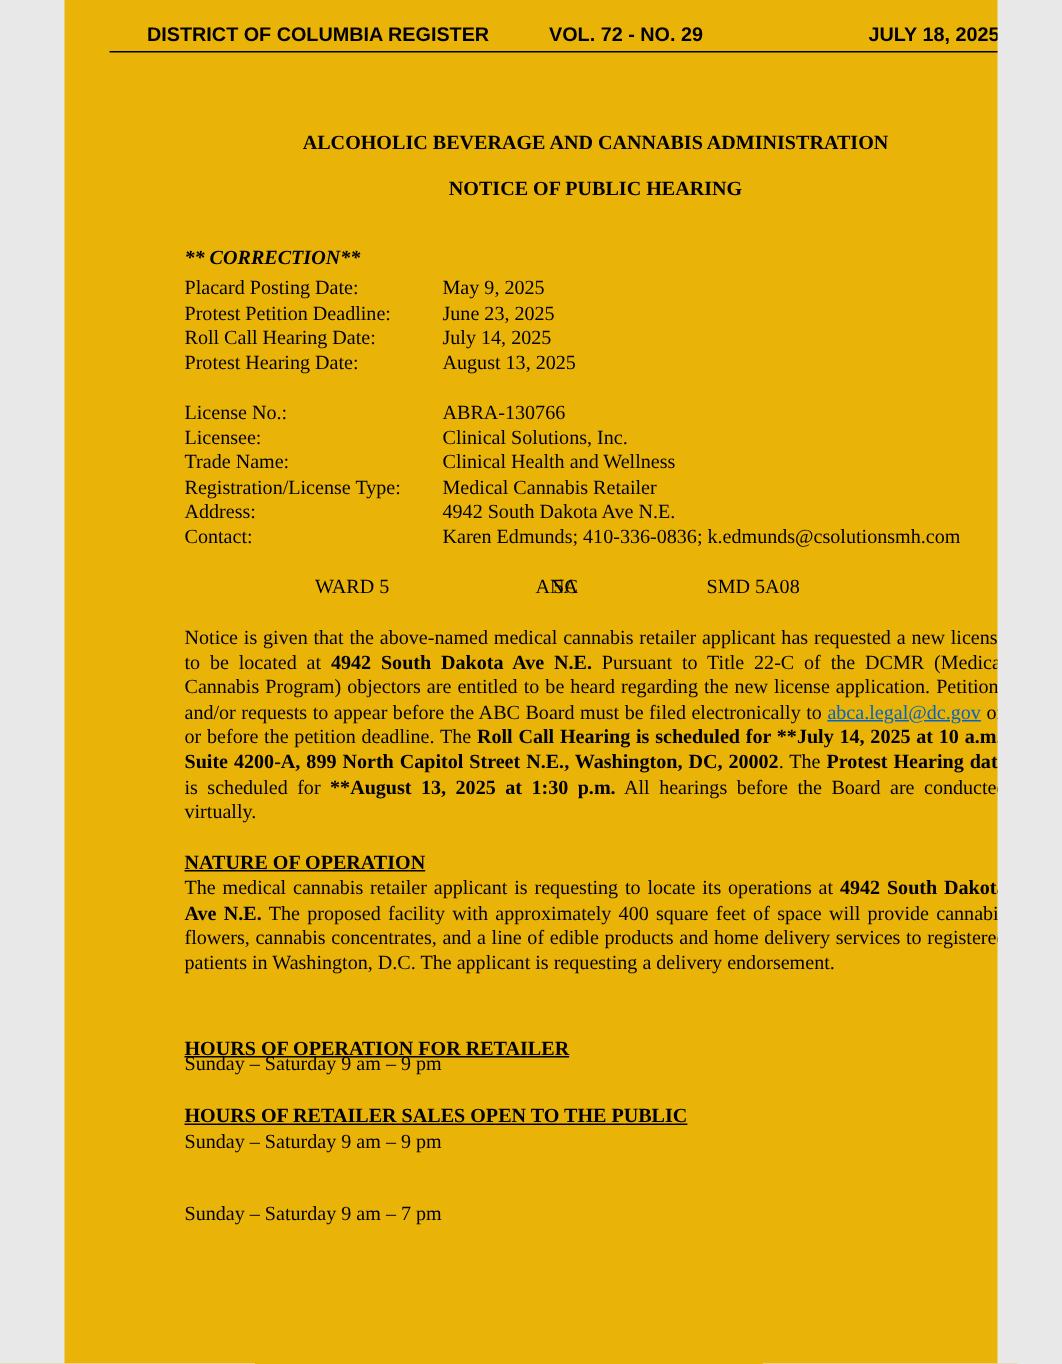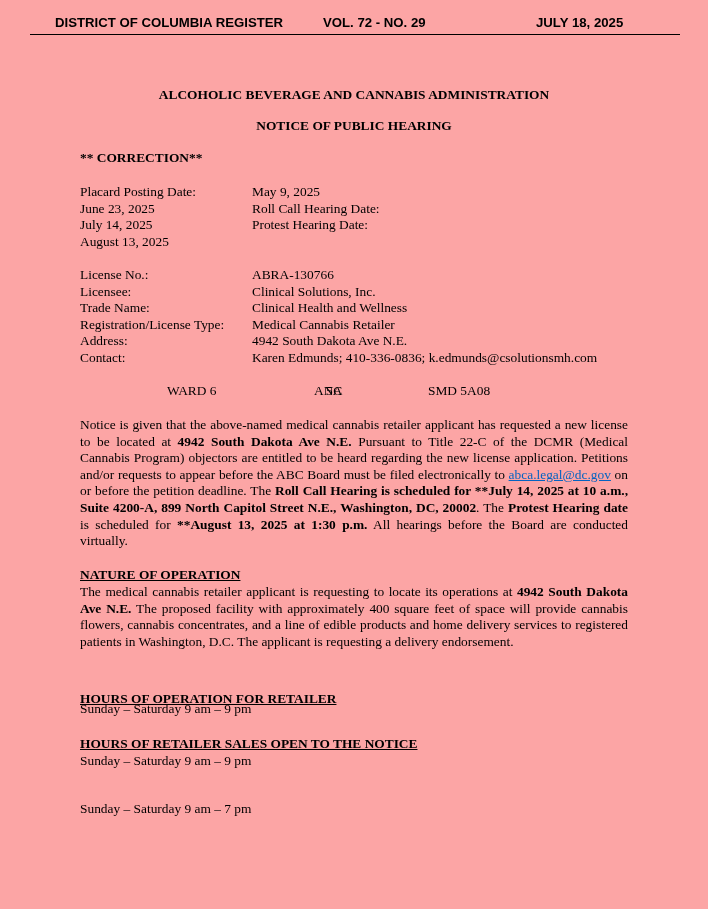--- a/index.html
+++ b/index.html
@@ -1,21 +1,21 @@
 <!DOCTYPE html>
 <html><head>
 <meta charset="utf-8">
 <style>
   html, body { margin: 0; padding: 0; background: #e8e8e8; }
   .page {
     position: relative;
-    width: 708px;
+    width: 622px;
     height: 909px;
     margin: 0 auto;
-    background: #fca5a5;
+    background: #eab308;
     font-family: "Liberation Serif", serif;
     font-size: 13.4px;
     line-height: 16.6px;
     color: #000000;
     overflow: hidden;
   }
   
   .masthead span {
     position: absolute;
     top: 15px;
@@ -30,21 +30,21 @@
   .mast-rule {
     position: absolute;
     top: 34px; left: 30px;
     width: 650px; height: 1px;
     background: #000000;
   }
   
   .title-block { position: absolute; left: 80px; width: 548px; text-align: center; font-weight: bold; }
   .title-agency { top: 87px; }
   .title-notice { top: 118px; }
-  .correction { position: absolute; left: 80px; top: 150px; font-weight: bold; }
+  .correction { position: absolute; left: 80px; top: 164px; font-weight: bold; font-style: italic; }
   
   .kv-grid {
     position: absolute;
     left: 80px;
     display: grid;
     grid-template-columns: 172px 1fr;
     column-gap: 0;
     width: 560px;
   }
   .kv-dates   { top: 184px; }
@@ -97,20 +97,21 @@
   </div>
   <div class="mast-rule"></div>
 
   <div class="title-block title-notice">NOTICE OF PUBLIC HEARING</div>
   <div class="title-block title-agency">ALCOHOLIC BEVERAGE AND CANNABIS ADMINISTRATION</div>
   <div class="correction">** CORRECTION**</div>
 
   <div class="kv-grid kv-dates">
     <div class="cell">Placard Posting Date:</div>
     <div class="cell">May 9, 2025</div>
+    <div class="cell">Protest Petition Deadline:</div>
     <div class="cell">June 23, 2025</div>
     <div class="cell">Roll Call Hearing Date:</div>
     <div class="cell">July 14, 2025</div>
     <div class="cell">Protest Hearing Date:</div>
     <div class="cell">August 13, 2025</div>
   </div>
 
   <div class="kv-grid kv-license">
     <div class="cell">License No.:</div>
     <div class="cell">ABRA-130766</div>
@@ -120,32 +121,32 @@
     <div class="cell">Clinical Health and Wellness</div>
     <div class="cell">Registration/License Type:</div>
     <div class="cell">Medical Cannabis Retailer</div>
     <div class="cell">Address:</div>
     <div class="cell">4942 South Dakota Ave N.E.</div>
     <div class="cell">Contact:</div>
     <div class="cell">Karen Edmunds; 410-336-0836; k.edmunds@csolutionsmh.com</div>
   </div>
 
   <div class="ward-row">
-    <span class="ward-ward">WARD 6</span>
+    <span class="ward-ward">WARD 5</span>
     <span class="ward-anc-label">ANC</span>
     <span class="ward-anc-value">5A</span>
     <span class="ward-smd">SMD 5A08</span>
   </div>
 
   <div class="para para-notice"><span>Notice is given that the above-named medical cannabis retailer applicant has requested a new license to be located at </span><span class="seg-bold">4942 South Dakota Ave N.E.</span><span> Pursuant to Title 22-C of the DCMR (Medical Cannabis Program) objectors are entitled to be heard regarding the new license application. Petitions and/or requests to appear before the ABC Board must be filed electronically to </span><a class="seg-link" href="#">abca.legal@dc.gov</a><span> on or before the petition deadline. The </span><span class="seg-bold">Roll Call Hearing is scheduled for **July 14, 2025 at 10 a.m., Suite 4200-A, 899 North Capitol Street N.E., Washington, DC, 20002</span><span>. The </span><span class="seg-bold">Protest Hearing date</span><span> is scheduled for </span><span class="seg-bold">**August 13, 2025 at 1:30 p.m.</span><span> All hearings before the Board are conducted virtually.</span></div>
 
   <div class="section-heading nature-heading">NATURE OF OPERATION</div>
   <div class="para para-nature"><span>The medical cannabis retailer applicant is requesting to locate its operations at </span><span class="seg-bold">4942 South Dakota Ave N.E.</span><span> The proposed facility with approximately 400 square feet of space will provide cannabis flowers, cannabis concentrates, and a line of edible products and home delivery services to registered patients in Washington, D.C.  The applicant is requesting a delivery endorsement.</span></div>
 
   <div class="section-heading hours-heading-1">HOURS OF OPERATION FOR RETAILER</div>
   <div class="hours-line hours-line-1">Sunday – Saturday 9 am – 9 pm</div>
 
-  <div class="section-heading hours-heading-2">HOURS OF RETAILER SALES OPEN TO THE NOTICE</div>
+  <div class="section-heading hours-heading-2">HOURS OF RETAILER SALES OPEN TO THE PUBLIC</div>
   <div class="hours-line hours-line-2">Sunday – Saturday 9 am – 9 pm</div>
 
   <div class="hours-line hours-line-3">Sunday – Saturday 9 am – 7 pm</div>
 
 </div>
 
 </body></html>

